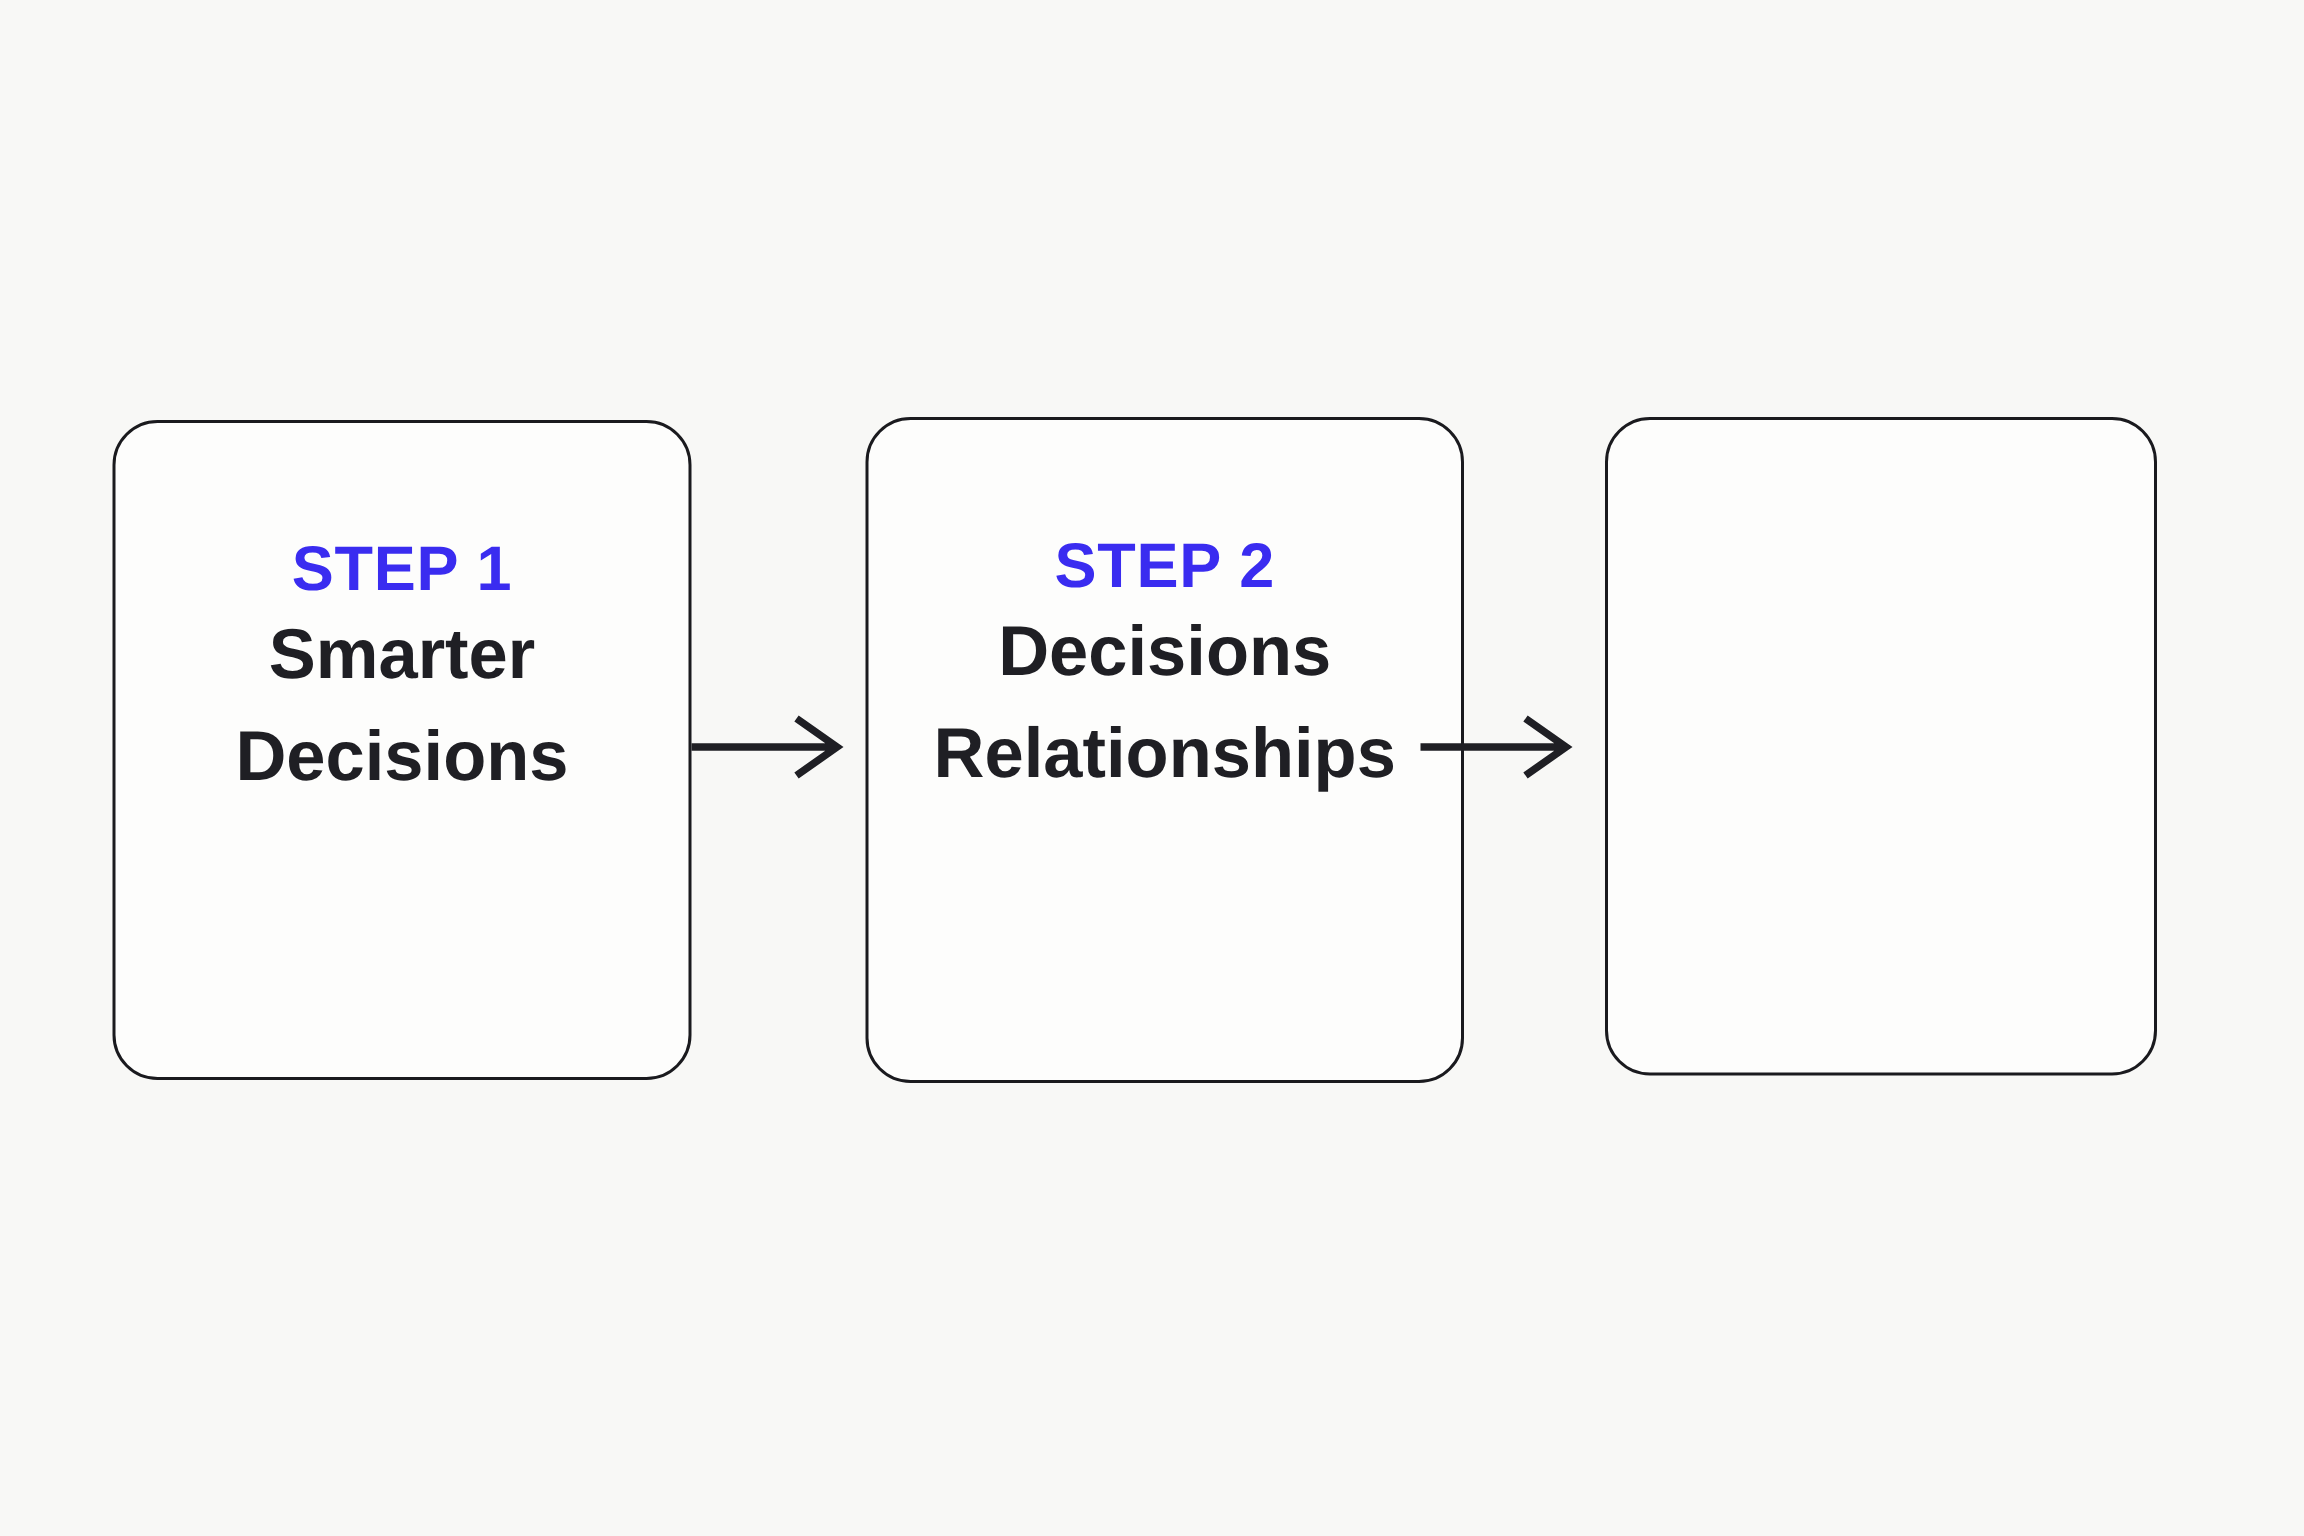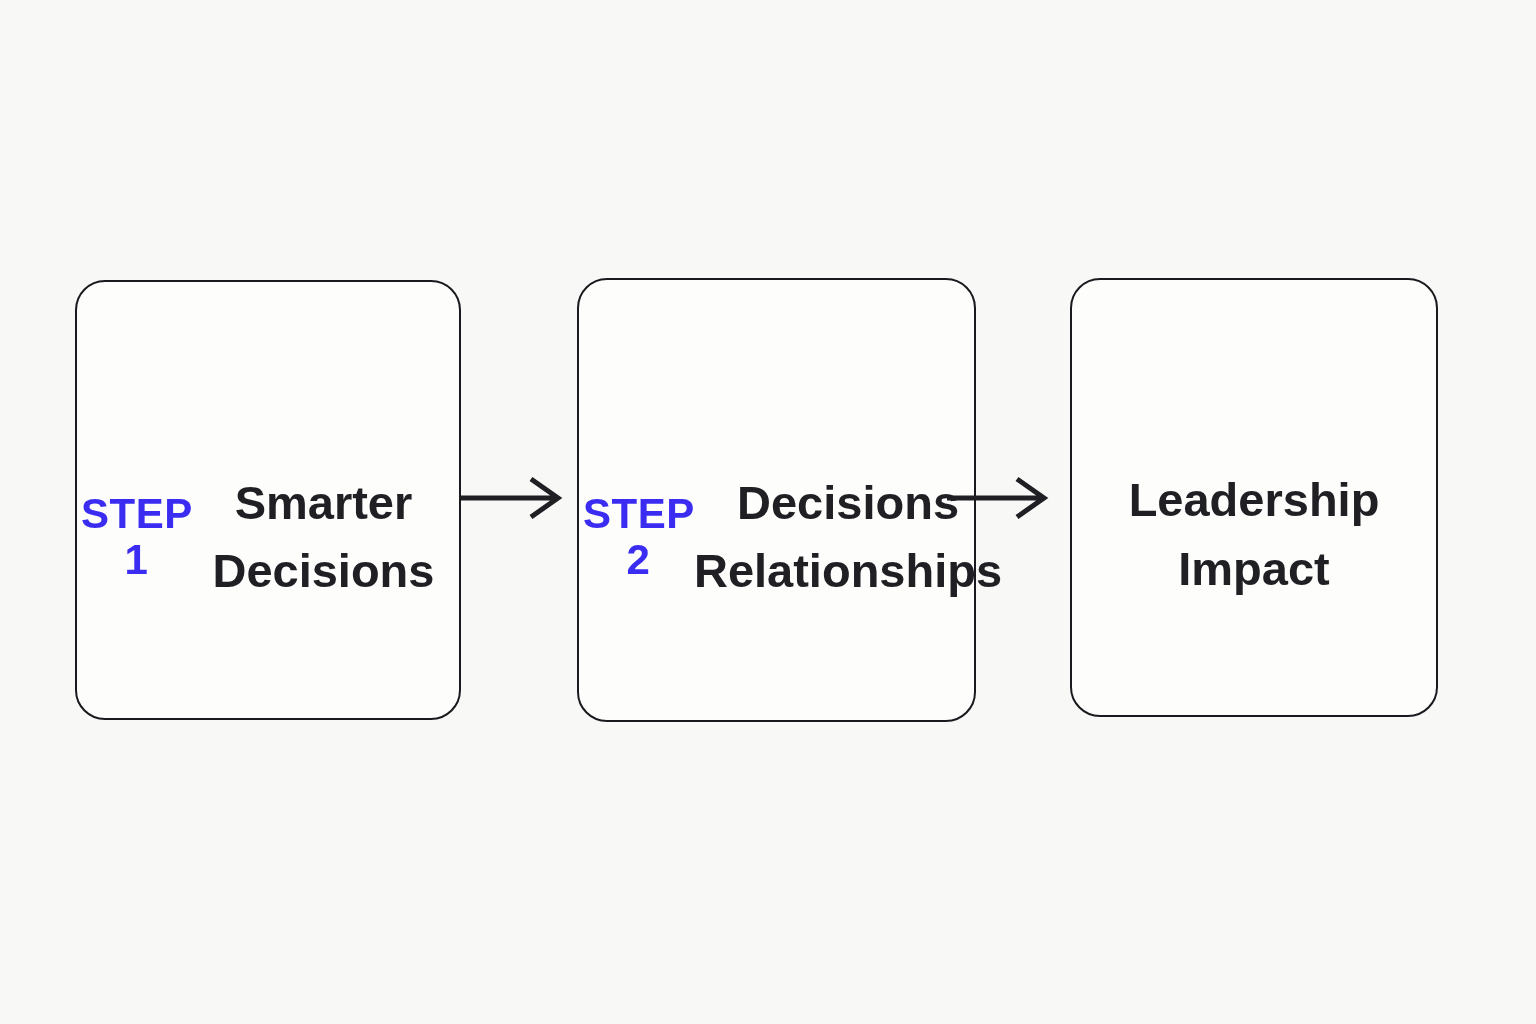--- a/index.html
+++ b/index.html
@@ -21,20 +21,21 @@
     position:relative;
     width:1536px;height:1024px;
     background:var(--bg);
   }
   .step-box{
     position:absolute;
     background:var(--box-fill);
     border:2.5px solid var(--border);
     border-radius:30px;
     display:flex;
+    flex-direction:column;
     align-items:center;
     text-align:center;
     padding:74px 4px 0 4px;
   }
   .box1{left:75px;top:280px;width:386px;height:440px;}
   .box2{left:577px;top:278px;width:399px;height:444px;}
   .box3{left:1070px;top:278px;width:368px;height:439px;}
   .step-label{
     color:var(--accent);
     font-size:42px;
@@ -73,16 +74,15 @@
   <div class="step-box box2">
     <div class="step-label">STEP 2</div>
     <div class="step-title">Decisions Relationships</div>
   </div>
 
   <svg class="arrow arrow2" viewBox="0 0 106 48" fill="none" xmlns="http://www.w3.org/2000/svg">
     <path d="M2 24 H96 M72 5 L99 24 L72 43" stroke="currentColor" stroke-width="5" fill="none"></path>
   </svg>
 
   <div class="step-box box3">
-    <div class="step-title">Leadership Impact</div>
   </div>
 
 </div>
 
 </body></html>

